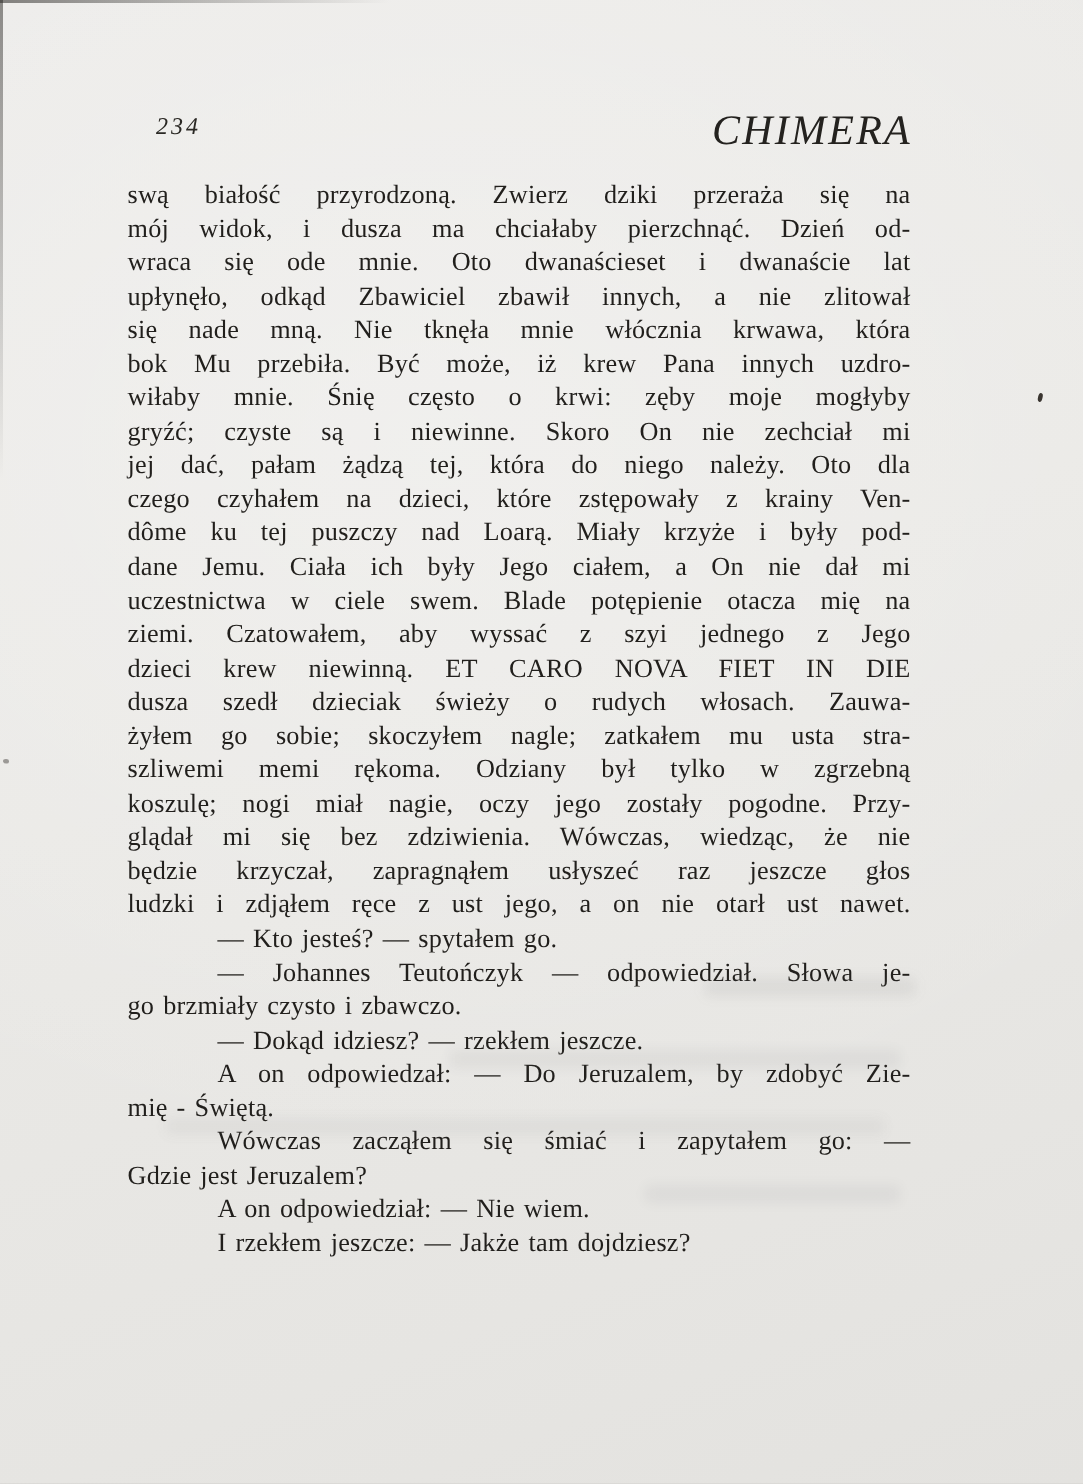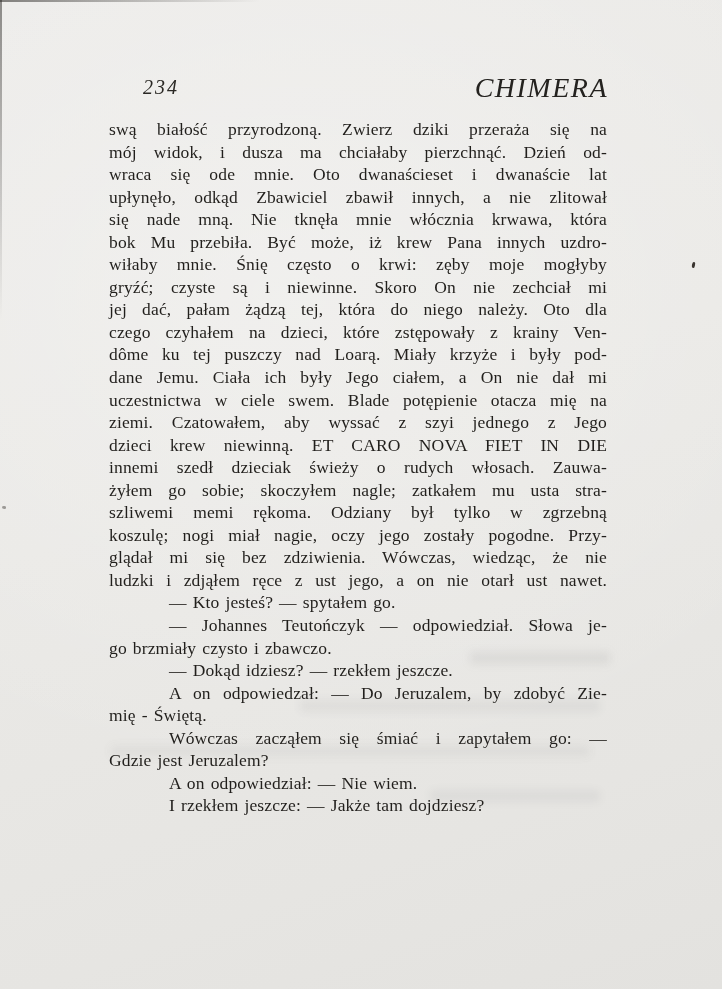--- a/index.html
+++ b/index.html
@@ -24,25 +24,24 @@
     background: linear-gradient(to right, rgba(40,38,35,0.55), rgba(40,38,35,0));
   }
   .scan-edge-left {
     position: absolute; left: 0; top: 0; width: 2px; height: 320px;
     background: linear-gradient(to bottom, rgba(40,38,35,0.5), rgba(40,38,35,0));
   }
   .page-number {
     position: absolute;
     left: 104px;
     top: 76px;
-    font-size: 20px;
+    font-size: 16px;
     font-style: italic;
     letter-spacing: 2px;
     color: #2a2824;
-    margin-left: 39px;
   }
   .running-title {
     position: absolute;
     right: 114px;
     top: 72px;
     font-size: 28px;
     font-style: italic;
     letter-spacing: 1.5px;
     color: #24221f;
   }
@@ -54,21 +53,20 @@
   }
   .text-line {
     font-size: 17.5px;
     line-height: 22.55px;
     height: 22.55px;
     white-space: nowrap;
     letter-spacing: 0.15px;
     word-spacing: 1.5px;
     color: #211f1c;
     text-align: left;
-    margin-left: 24px;
   }
   .text-line.just {
     white-space: normal;
     text-align: justify;
     text-align-last: justify;
     -moz-text-align-last: justify;
     text-justify: inter-word;
   }
   .text-line.ind {
     text-indent: 60px;
@@ -112,25 +110,26 @@
       <div class="text-line just">bok Mu przebiła.  Być może, iż krew Pana innych uzdro-</div>
       <div class="text-line just">wiłaby mnie.  Śnię często o krwi: zęby moje mogłyby</div>
       <div class="text-line just">gryźć; czyste są i niewinne.  Skoro On nie zechciał mi</div>
       <div class="text-line just">jej dać, pałam żądzą tej, która do niego należy.  Oto dla</div>
       <div class="text-line just">czego czyhałem na dzieci, które zstępowały z krainy Ven-</div>
       <div class="text-line just">dôme ku tej puszczy nad Loarą.  Miały krzyże i były pod-</div>
       <div class="text-line just">dane Jemu.  Ciała ich były Jego ciałem, a On nie dał mi</div>
       <div class="text-line just">uczestnictwa w ciele swem.  Blade potępienie otacza mię na</div>
       <div class="text-line just">ziemi.  Czatowałem, aby wyssać z szyi jednego z Jego</div>
       <div class="text-line just">dzieci krew niewinną.  ET CARO NOVA FIET IN DIE</div>
-      <div class="text-line just">innemi szedł dzieciak świeży o rudych włosach.  Zauwa-</div>
+      <div class="text-line just">dusza szedł dzieciak świeży o rudych włosach.  Zauwa-</div>
       <div class="text-line just">żyłem go sobie; skoczyłem nagle; zatkałem mu usta stra-</div>
       <div class="text-line just">szliwemi memi rękoma.  Odziany był tylko w zgrzebną</div>
       <div class="text-line just">koszulę; nogi miał nagie, oczy jego zostały pogodne. Przy-</div>
       <div class="text-line just">glądał mi się bez zdziwienia.  Wówczas, wiedząc, że nie</div>
+      <div class="text-line just">będzie krzyczał, zapragnąłem usłyszeć raz jeszcze głos</div>
       <div class="text-line just">ludzki i zdjąłem ręce z ust jego, a on nie otarł ust nawet.</div>
       <div class="text-line ind">— Kto jesteś? — spytałem go.</div>
       <div class="text-line just ind">— Johannes Teutończyk — odpowiedział.  Słowa je-</div>
       <div class="text-line">go brzmiały czysto i zbawczo.</div>
       <div class="text-line ind">— Dokąd idziesz? — rzekłem jeszcze.</div>
       <div class="text-line just ind">A on odpowiedzał: — Do Jeruzalem, by zdobyć Zie-</div>
       <div class="text-line">mię - Świętą.</div>
       <div class="text-line just ind">Wówczas zacząłem się śmiać i zapytałem go: —</div>
       <div class="text-line">Gdzie jest Jeruzalem?</div>
       <div class="text-line ind">A on odpowiedział: — Nie wiem.</div>

